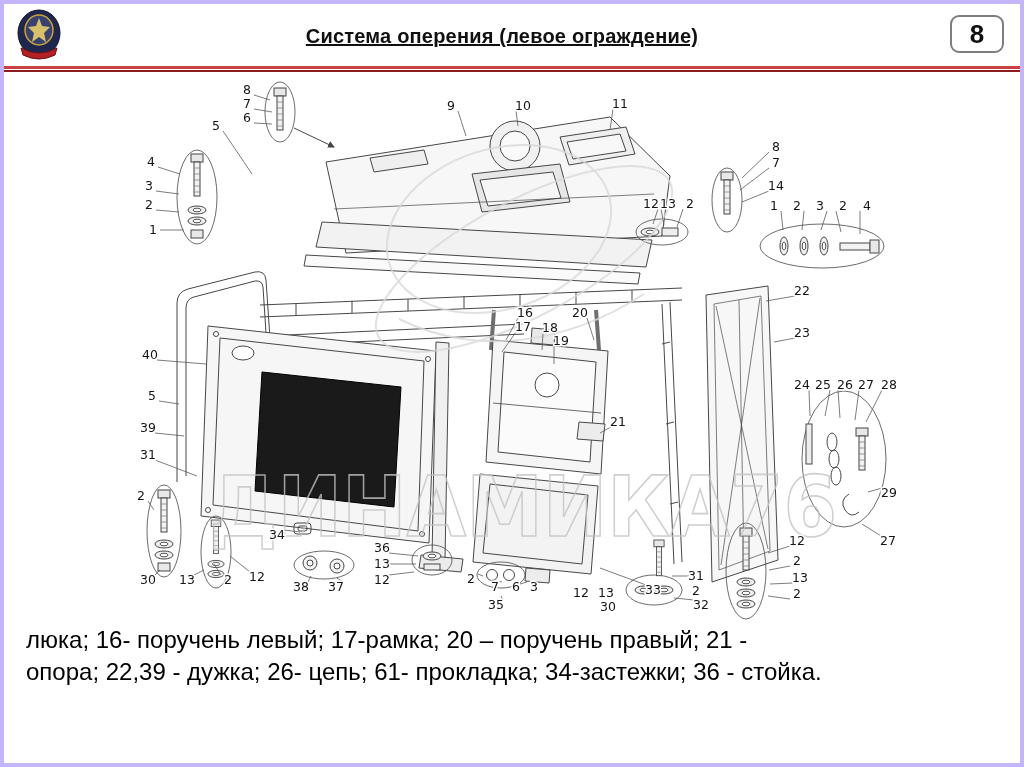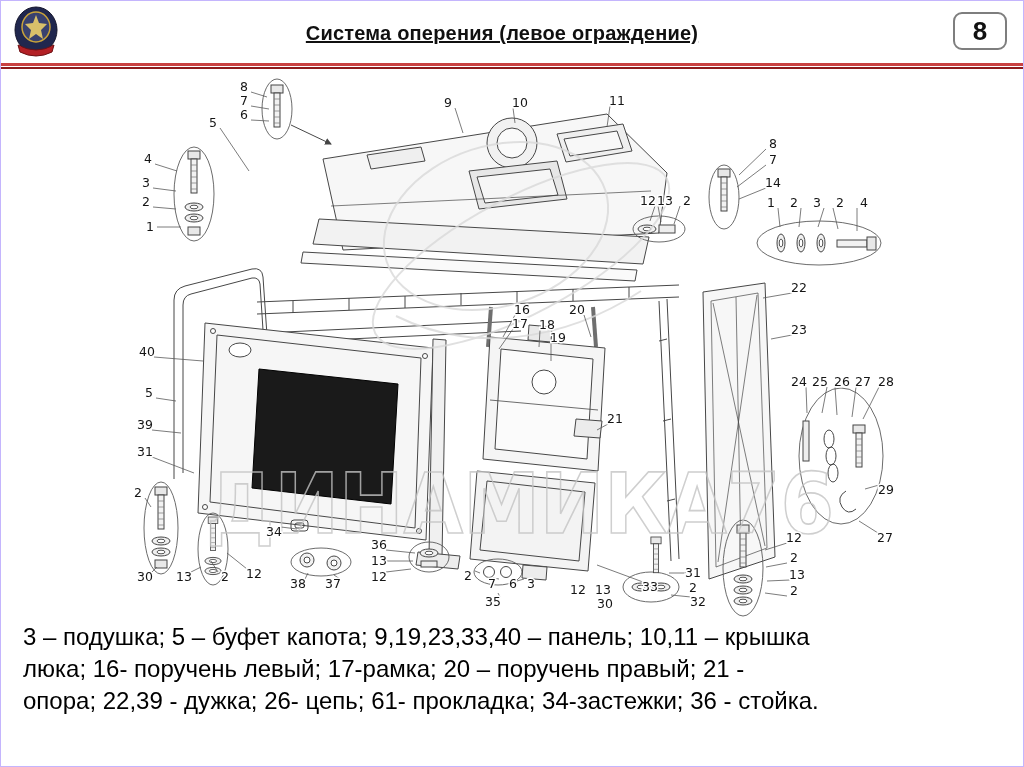--- a/index.html
+++ b/index.html
@@ -1,19 +1,19 @@
 <!DOCTYPE html>
 <html><head>
 <meta charset="utf-8">
 <style>
   * { margin:0; padding:0; box-sizing:border-box; }
   html,body { width:1024px; height:767px; overflow:hidden; background:#fff;
               font-family:"Liberation Sans", sans-serif; }
   .page { position:relative; width:1024px; height:767px; background:#fff;
-          border:1px solid #c4b5fd; overflow:hidden; }
+          border:4px solid #c4b5fd; overflow:hidden; }
 
   
   .header { position:absolute; top:0; left:0; right:0; height:62px; background:#fff; }
   .logo { position:absolute; left:12px; top:5px; width:46px; height:52px; }
   .title { position:absolute; left:80px; right:100px; top:21px; text-align:center;
            font-size:20px; font-weight:bold; text-decoration:underline; color:#101010;
            letter-spacing:.2px; white-space:nowrap; }
   .pagenum { position:absolute; right:16px; top:11px; width:54px; height:38px;
              border:2px solid #7e7e7e; border-radius:9px; background:#fff;
              display:flex; align-items:center; justify-content:center;
@@ -365,18 +365,17 @@
         <text x="604" y="607">30</text>
         <line x1="685" y1="572" x2="668" y2="572"></line>
         <text x="692" y="576">31</text>
         <text x="692" y="591">2</text>
         <line x1="690" y1="596" x2="670" y2="594"></line>
         <text x="697" y="605">32</text>
       </g>
   </svg>
 
   <div class="caption">
-    <div>3 – подушка; 5 – буфет капота; 9,19,23,33,40 – панель; 10,11 – крышка</div>
     <div>люка; 16- поручень левый; 17-рамка; 20 – поручень правый; 21 -</div>
     <div>опора; 22,39 - дужка; 26- цепь; 61- прокладка; 34-застежки; 36 - стойка.</div>
   </div>
 
 </div>
 
 </body></html>

